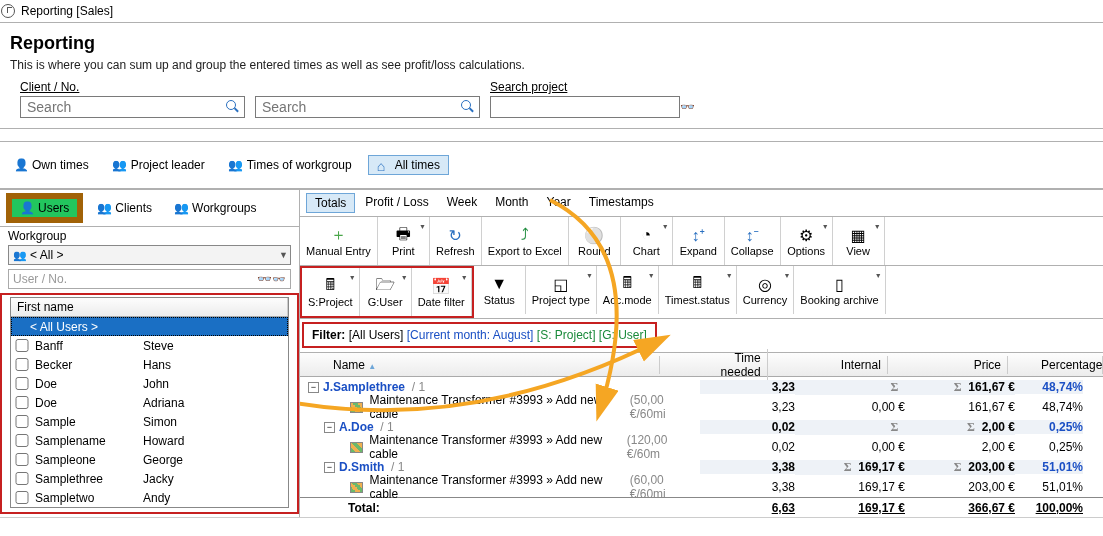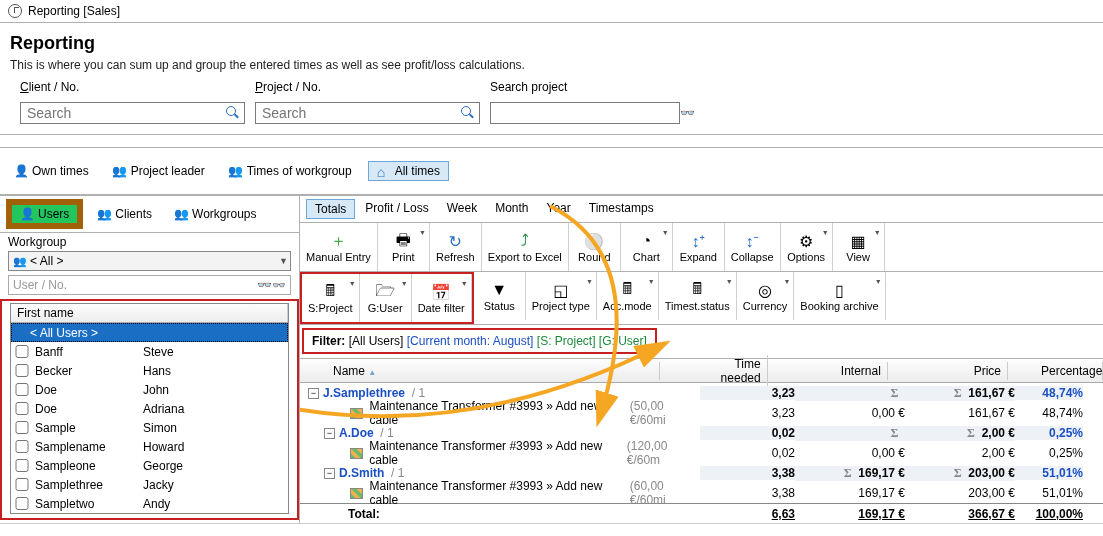--- a/index.html
+++ b/index.html
@@ -1,25 +1,25 @@
 <!DOCTYPE html>
 <html><head>
 <meta charset="utf-8">
 <style>
 * { box-sizing: border-box; font-family: "Segoe UI", Tahoma, sans-serif; font-size: 12px; }
 body { margin: 0; padding: 0; background: #fff; color: #000; width: 1103px; }
 .window { border-bottom: 1px solid #ccc; }
-.titlebar { padding: 4px 8px; border-bottom: 1px solid #b0b0b0; background: #fff; display: flex; align-items: center; gap: 6px; }
+.titlebar { padding: 4px 1px; border-bottom: 1px solid #b0b0b0; background: #fff; display: flex; align-items: center; gap: 6px; }
 .titlebar .tcircle { width: 14px; height: 14px; border: 1.5px solid #555; border-radius: 50%; position: relative; }
 .titlebar .tcircle::after { content: ""; position: absolute; left: 50%; top: 50%; width: 4px; height: 5px; border-left: 1.5px solid #555; border-top: 1.5px solid #555; transform: translate(-1px, -4px) rotate(0deg); }
 .header { padding: 6px 10px 10px; border-bottom: 1px solid #b0b0b0; }
 .header h1 { font-size: 18px; font-weight: bold; margin: 4px 0 4px; }
 .header .sub { color: #222; }
 .search-row { display: flex; gap: 10px; padding: 0 10px 0; margin-top: 8px; align-items: flex-end; }
-.search-col label { display: block; margin-bottom: 8px; }
+.search-col label { display: block; margin-bottom: 2px; text-decoration: underline; }
 .search-col label .ul { text-decoration: underline; }
 .sbox { display: flex; align-items: center; border: 1px solid #7a7a7a; height: 22px; width: 225px; padding: 0 4px; background: #fff; }
 .sbox input { border: none; outline: none; flex: 1; font-size: 14px; color: #7f1d1d; background: transparent; }
 .sbox.small { width: 190px; }
 .sicon { width: 14px; height: 14px; display: inline-block; }
 .mag { position: relative; }
 .mag::before { content: ""; position: absolute; width: 8px; height: 8px; border: 1.5px solid #2a70c0; border-radius: 50%; left: 0; top: 0; }
 .mag::after { content: ""; position: absolute; width: 5px; height: 1.5px; background: #2a70c0; left: 8px; top: 9px; transform: rotate(45deg); }
 .binoc::before { content: "👓"; font-size: 12px; color: #333; }
 .row-tabs { display: flex; align-items: center; border-top: 1px solid #b0b0b0; border-bottom: 1px solid #b0b0b0; padding: 13px 6px; gap: 8px; margin-top: 12px; }
@@ -108,21 +108,20 @@
 
     <div class="search-row">
       <div class="search-col">
         <label><span class="ul">C</span><span>lient / No.</span></label>
         <div class="sbox">
           <input placeholder="Search" style="">
           <span class="sicon mag"></span>
         </div>
       </div>
       <div class="search-col">
-        <label><span class="ul">P</span><span>roject / No.</span></label>
         <div class="sbox">
           <input placeholder="Search" style="">
           <span class="sicon mag"></span>
         </div>
       </div>
       <div class="search-col">
         <label>Search project</label>
         <div class="sbox small">
           <input style="">
           <span class="sicon">👓</span>

